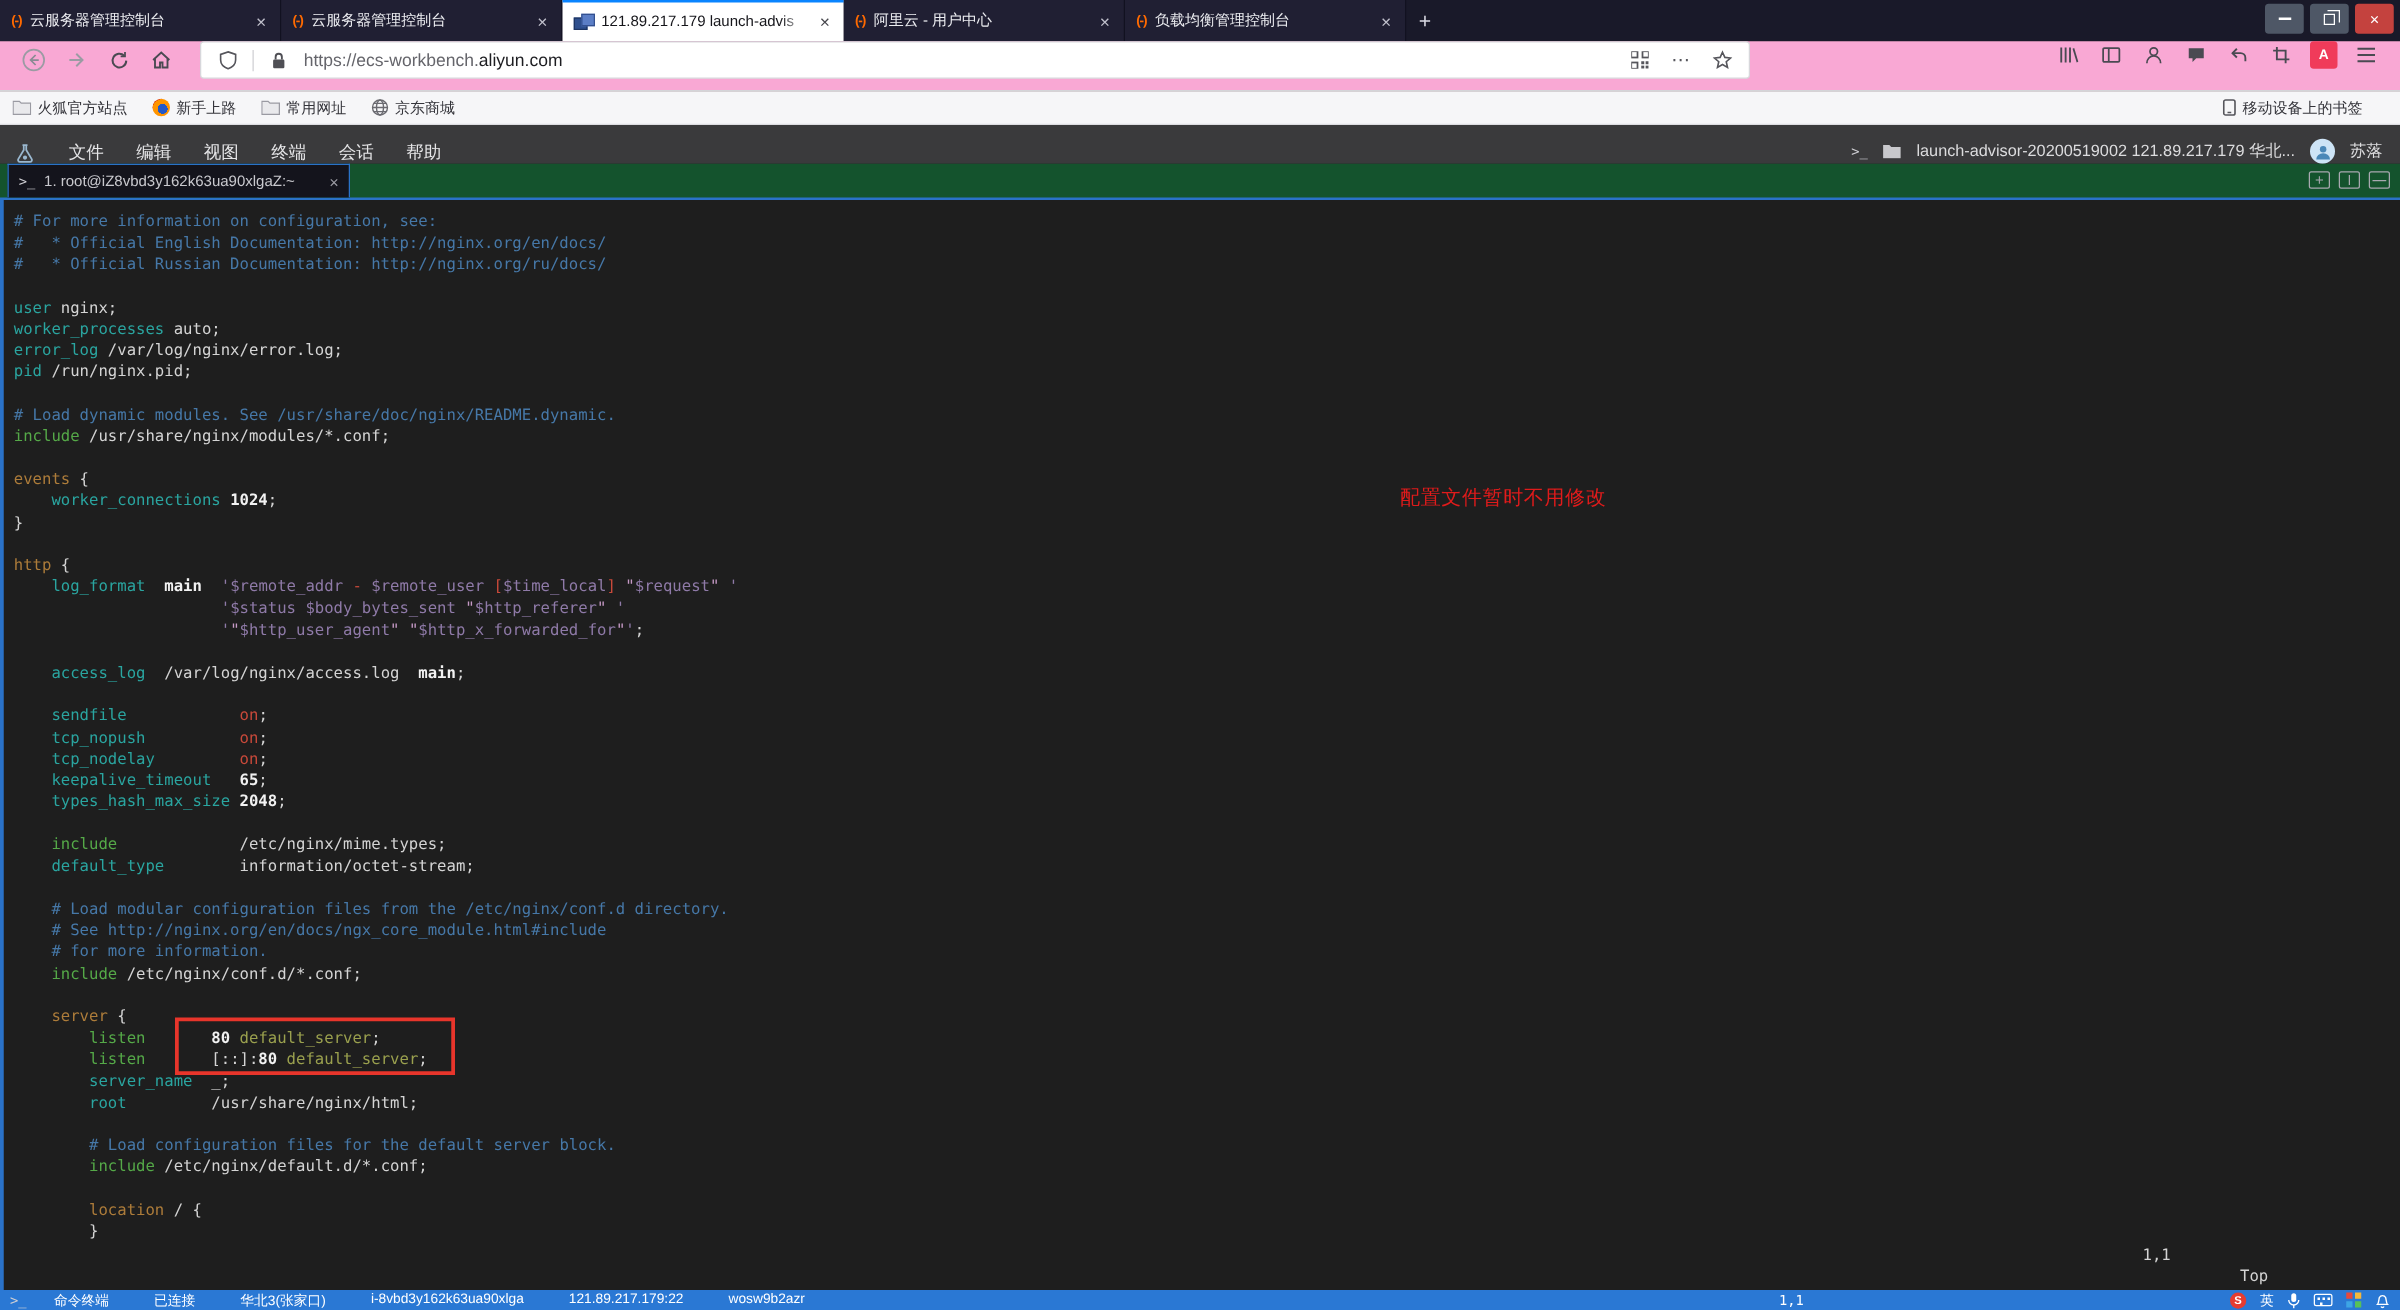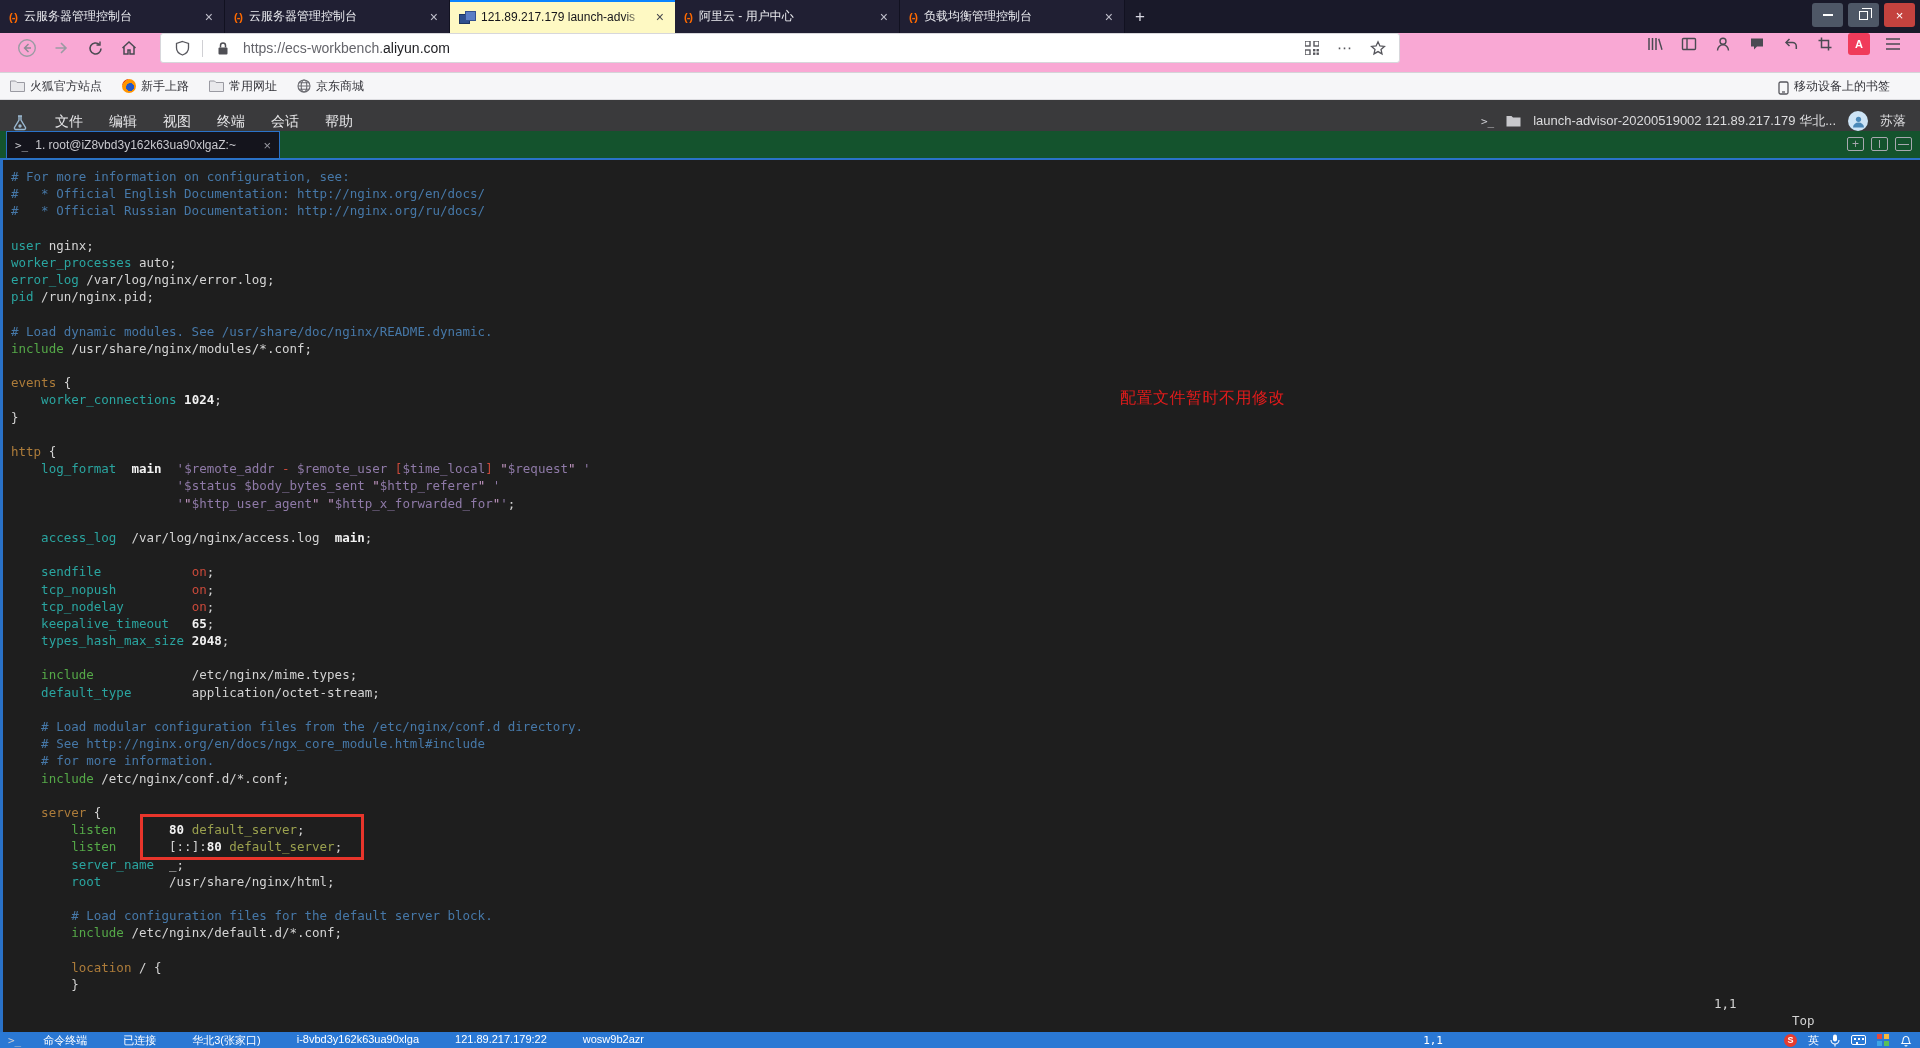--- a/index.html
+++ b/index.html
@@ -5,21 +5,21 @@
 *{margin:0;padding:0;box-sizing:border-box}
 html,body{width:1920px;height:1048px;overflow:hidden;background:#1e1e1e;font-family:"Liberation Sans",sans-serif}
 svg{display:block}
 
 
 .ff-tabbar{position:absolute;top:0;left:0;width:1920px;height:33px;background:#191929;display:flex;align-items:stretch}
 .tabs{display:flex}
 .tab{width:225px;display:flex;align-items:center;gap:7px;padding:0 9px;font-size:12px;color:#ecedf1;background:#201f33;border-right:1px solid #111120;position:relative;cursor:default}
 .tab .ttl{flex:1;overflow:hidden;white-space:nowrap;mask-image:linear-gradient(90deg,#000 86%,transparent);-webkit-mask-image:linear-gradient(90deg,#000 86%,transparent)}
 .tab .tclose{font-size:14px;color:#c0c0cc;padding:0 2px}
-.tab.active{background:#fef9c3;color:#15151a;border-right:none}
+.tab.active{background:#ffffff;color:#15151a;border-right:none}
 .tab.active::before{content:"";position:absolute;top:0;left:0;right:0;height:2px;background:#0a84ff}
 .tab.active .tclose{color:#47474d}
 .tico{flex:0 0 auto}
 .tico.aliyun{color:#ff6a00;font-weight:bold;font-size:11px;letter-spacing:-1px}
 .tico.workbench{width:15px;height:12px;position:relative}
 .tico.workbench::before{content:"";position:absolute;left:0;top:3px;width:9px;height:8px;background:#2e4f8e;border:1px solid #1d3563}
 .tico.workbench::after{content:"";position:absolute;left:6px;top:0;width:9px;height:8px;background:#5b7ec6;border:1px solid #33508f}
 .newtab{width:30px;height:33px;border:none;background:transparent;color:#d8d8e2;font-size:17px;cursor:pointer}
 .winctl{margin-left:auto;display:flex;gap:5px;padding:3px 5px 0 0}
 .wbtn{width:31px;height:24px;border-radius:3px;display:flex;align-items:center;justify-content:center;color:#fff;font-size:13px}
@@ -39,21 +39,21 @@
 .uico{display:flex;align-items:center;justify-content:center;width:26px;height:26px;color:#56565c}
 .dots{font-size:15px;color:#56565c;letter-spacing:1px}
 .navright{margin-left:auto;display:flex;align-items:center;gap:12px;padding-right:6px}
 .navright>span{display:flex;align-items:center;justify-content:center;width:22px;height:22px}
 .a-badge{width:17px;height:17px;background:#f03b5a;border-radius:3px;color:#fff;font-weight:bold;font-size:11px;display:flex;align-items:center;justify-content:center}
 .a-badge::before{content:"A"}
 
 
 .ff-bmbar{position:absolute;top:73px;left:0;width:1920px;height:27px;background:#f6f6f8;border-bottom:1px solid #dddde1;display:flex;align-items:center;padding:0 10px;font-size:12px;color:#34343a}
 .bm{display:flex;align-items:center;gap:5px;margin-right:20px;cursor:default}
-.bm-right{margin-left:auto;display:flex;align-items:flex-end;gap:5px}
+.bm-right{margin-left:auto;display:flex;align-items:center;gap:5px}
 .ffx-ico{width:14px;height:14px;border-radius:50%;background:radial-gradient(circle at 58% 58%,#2458c8 0 34%,#ff9400 35% 68%,#e03c00 69%)}
 
 
 .wb-menubar{position:absolute;top:100px;left:0;width:1920px;height:31px;background:#3a3a3c;display:flex;align-items:flex-end;color:#e6e6e8;font-size:14px}
 .wb-logo{margin:0 14px 0 12px}
 .wb-menu{display:flex}
 .wb-menu span{padding:0 13px;cursor:default}
 .wb-right{margin-left:auto;display:flex;align-items:center;gap:12px;padding-right:14px;font-size:13px;color:#dcdcde}
 .term-glyph{font-family:"DejaVu Sans Mono",monospace;font-size:11px;color:#cfcfd4}
 .term-glyph::before{content:">_"}
@@ -354,21 +354,21 @@
       <div class="tl">&nbsp;</div>
       <div class="tl"><span class="pl">    </span><span class="di">access_log</span><span class="pl">  /var/log/nginx/access.log  </span><span class="nm">main</span><span class="pl">;</span></div>
       <div class="tl">&nbsp;</div>
       <div class="tl"><span class="pl">    </span><span class="di">sendfile</span><span class="pl">            </span><span class="sp">on</span><span class="pl">;</span></div>
       <div class="tl"><span class="pl">    </span><span class="di">tcp_nopush</span><span class="pl">          </span><span class="sp">on</span><span class="pl">;</span></div>
       <div class="tl"><span class="pl">    </span><span class="di">tcp_nodelay</span><span class="pl">         </span><span class="sp">on</span><span class="pl">;</span></div>
       <div class="tl"><span class="pl">    </span><span class="di">keepalive_timeout</span><span class="pl">   </span><span class="nm">65</span><span class="pl">;</span></div>
       <div class="tl"><span class="pl">    </span><span class="di">types_hash_max_size</span><span class="pl"> </span><span class="nm">2048</span><span class="pl">;</span></div>
       <div class="tl">&nbsp;</div>
       <div class="tl"><span class="pl">    </span><span class="gr">include</span><span class="pl">             /etc/nginx/mime.types;</span></div>
-      <div class="tl"><span class="pl">    </span><span class="di">default_type</span><span class="pl">        application/octet-stream;</span></div>
+      <div class="tl"><span class="pl">    </span><span class="di">default_type</span><span class="pl">        information/octet-stream;</span></div>
       <div class="tl">&nbsp;</div>
       <div class="tl"><span class="pl">    </span><span class="cm"># Load modular configuration files from the /etc/nginx/conf.d directory.</span></div>
       <div class="tl"><span class="pl">    </span><span class="cm"># See http://nginx.org/en/docs/ngx_core_module.html#include</span></div>
       <div class="tl"><span class="pl">    </span><span class="cm"># for more information.</span></div>
       <div class="tl"><span class="pl">    </span><span class="gr">include</span><span class="pl"> /etc/nginx/conf.d/*.conf;</span></div>
       <div class="tl">&nbsp;</div>
       <div class="tl"><span class="pl">    </span><span class="kw">server</span><span class="pl"> {</span></div>
       <div class="tl"><span class="pl">        </span><span class="gr">listen</span><span class="pl">       </span><span class="nm">80</span><span class="pl"> </span><span class="ol">default_server</span><span class="pl">;</span></div>
       <div class="tl"><span class="pl">        </span><span class="gr">listen</span><span class="pl">       [::]:</span><span class="nm">80</span><span class="pl"> </span><span class="ol">default_server</span><span class="pl">;</span></div>
       <div class="tl"><span class="pl">        </span><span class="di">server_name</span><span class="pl">  _;</span></div>

